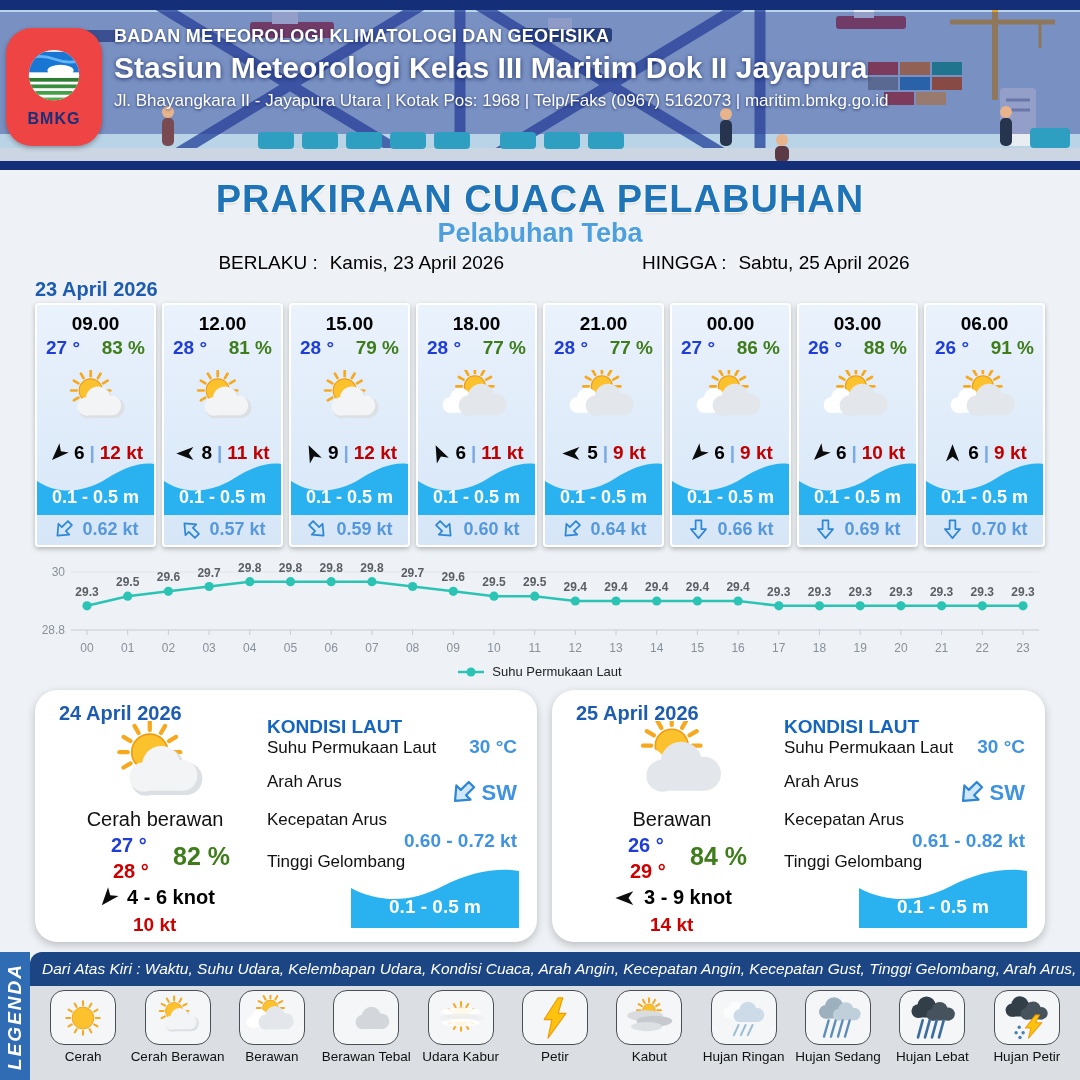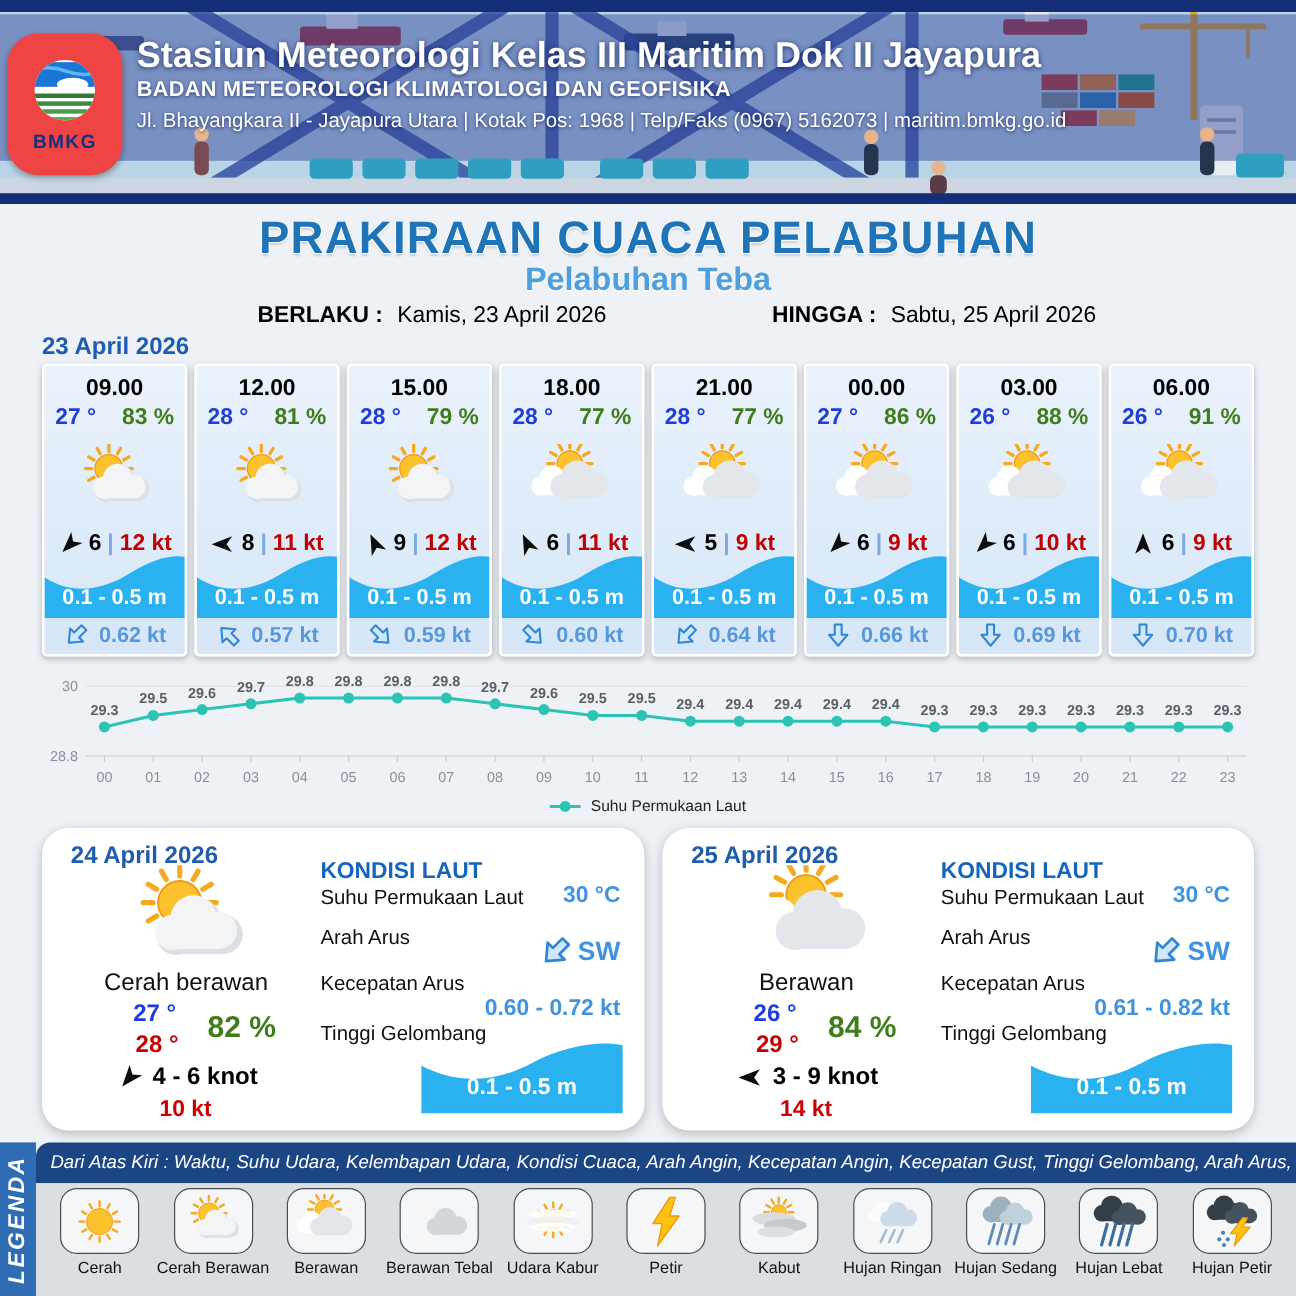--- a/index.html
+++ b/index.html
@@ -19,21 +19,21 @@
   #station{font-size:30px;font-weight:bold;margin-top:4px;text-shadow:0 1px 4px rgba(10,25,80,.8);}
   #address{font-size:17px;margin-top:6px;text-shadow:0 1px 3px rgba(10,25,80,.8);}
   
   #main-title{position:absolute;left:0;top:178px;width:1080px;text-align:center;
     font-size:38px;font-weight:bold;letter-spacing:1px;color:#1f74b8;
     text-shadow:1px 1px 0 #fff,-1px 1px 0 #fff,0 2px 2px rgba(0,0,0,.15);}
   #sub-title{position:absolute;left:0;top:218px;width:1080px;text-align:center;
     font-size:27px;font-weight:bold;color:#4da0dd;text-shadow:0 1px 0 #fff;}
   #validity{position:absolute;left:0;top:252px;width:1080px;display:flex;
     justify-content:center;gap:90px;font-size:19px;color:#000;}
-  #validity .lbl{font-weight:bold;padding-left:48px;}
+  #validity .lbl{font-weight:normal;padding-left:48px;}
   #validity .grp{display:flex;gap:12px;}
   
   #forecast-date{position:absolute;left:35px;top:278px;font-size:20px;font-weight:bold;color:#1d5cae;}
   
   #cards-row{position:absolute;left:35px;top:303px;width:1010px;height:252px;
     display:flex;gap:6px;}
   .fcard{position:relative;flex:1;height:244px;border-radius:4px;overflow:hidden;
     background:linear-gradient(#eaf2fc,#d6e6f7);border:2px solid #fff;box-sizing:border-box;
     box-shadow:0 2px 5px rgba(0,0,0,.25);}
   .ftime{text-align:center;font-size:19px;font-weight:bold;color:#000;margin-top:8px;}
@@ -189,22 +189,22 @@
         <rect x="16" y="34" width="58" height="4" fill="#2e7d32"></rect>
         <rect x="20" y="41" width="50" height="4" fill="#388e3c"></rect>
         <rect x="25" y="48" width="40" height="4" fill="#43a047"></rect>
         <rect x="31" y="55" width="28" height="4" fill="#4caf50"></rect>
       </g>
     </svg>
     <div class="logo-text">BMKG</div>
   </div>
 
   <div id="header-text">
+    <div id="agency">BADAN METEOROLOGI KLIMATOLOGI DAN GEOFISIKA</div>
     <div id="station">Stasiun Meteorologi Kelas III Maritim Dok II Jayapura</div>
-    <div id="agency">BADAN METEOROLOGI KLIMATOLOGI DAN GEOFISIKA</div>
     <div id="address">Jl. Bhayangkara II - Jayapura Utara | Kotak Pos: 1968 | Telp/Faks (0967) 5162073 | maritim.bmkg.go.id</div>
   </div>
 </div>
 
 <div id="main-title">PRAKIRAAN CUACA PELABUHAN</div>
 <div id="sub-title">Pelabuhan Teba</div>
 <div id="validity">
   <div class="grp">
     <span class="lbl">BERLAKU :</span>
     <span>Kamis, 23 April 2026</span>

